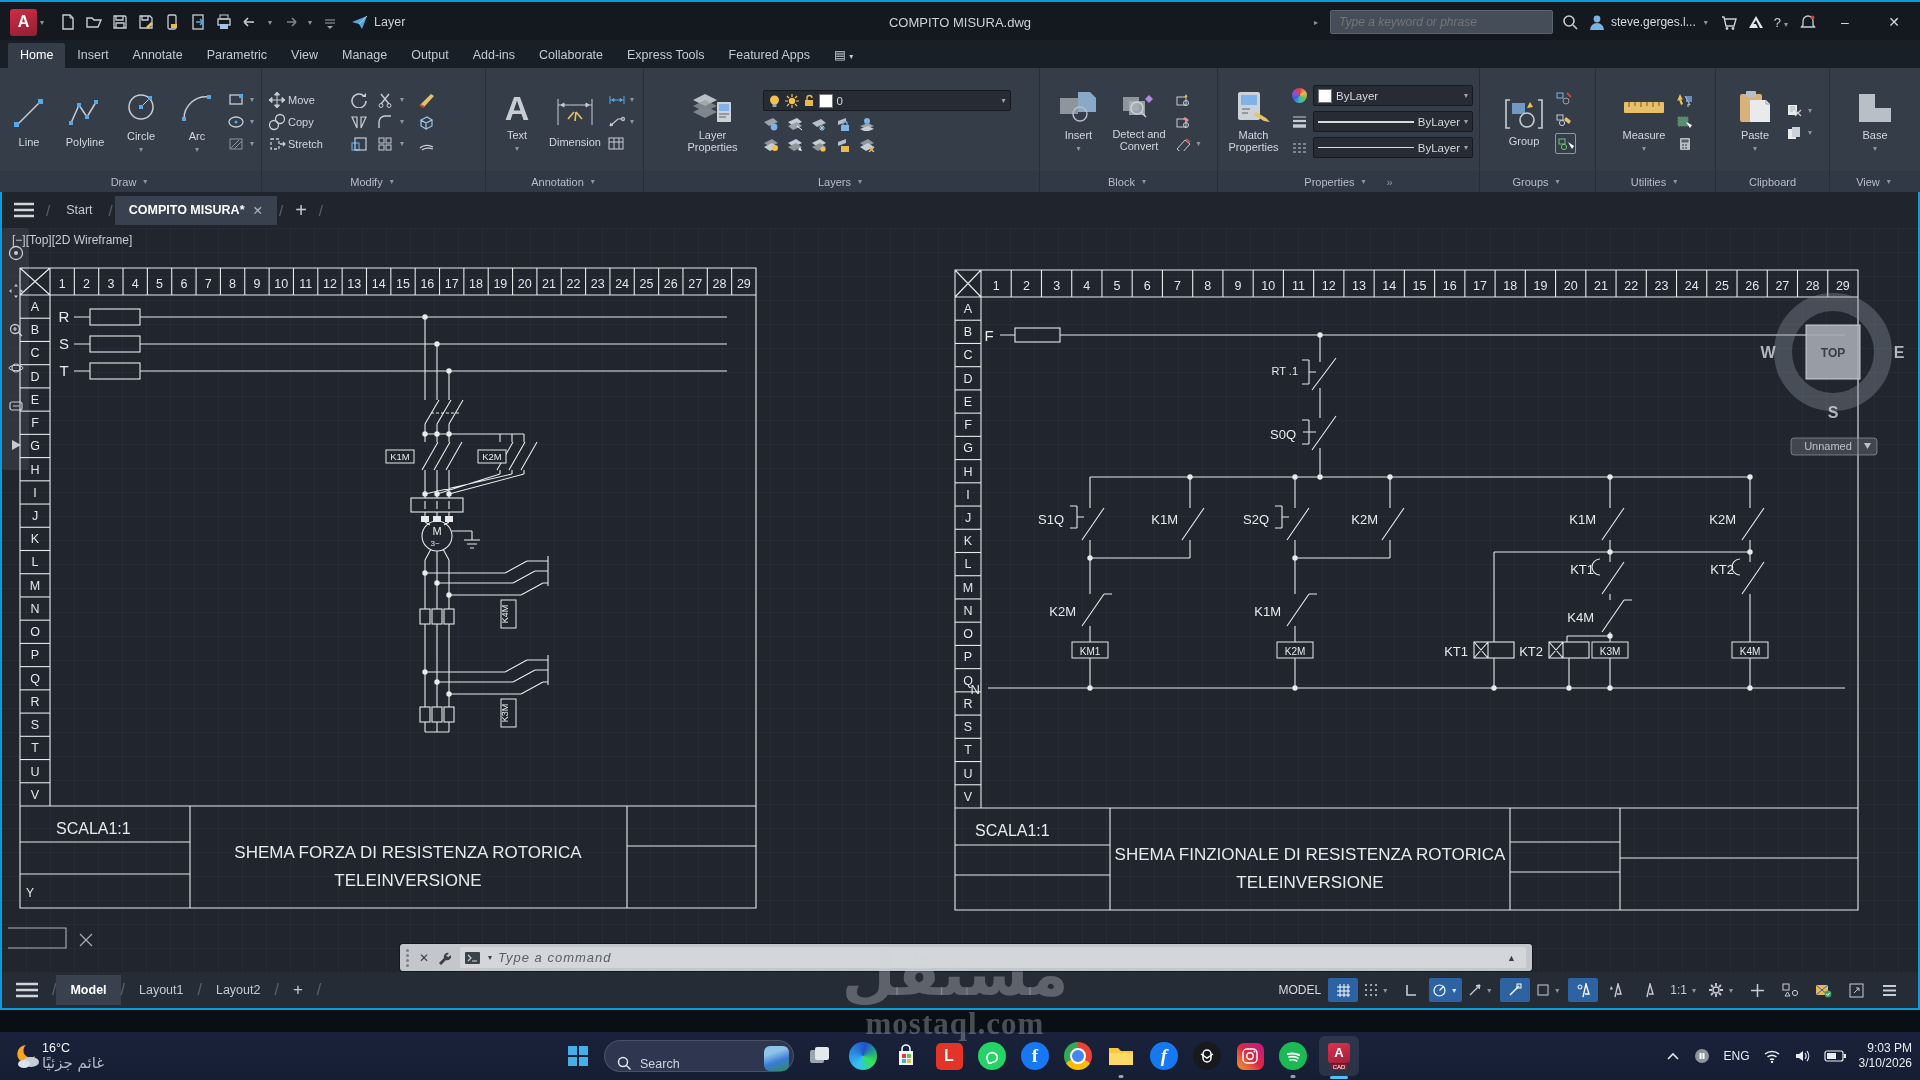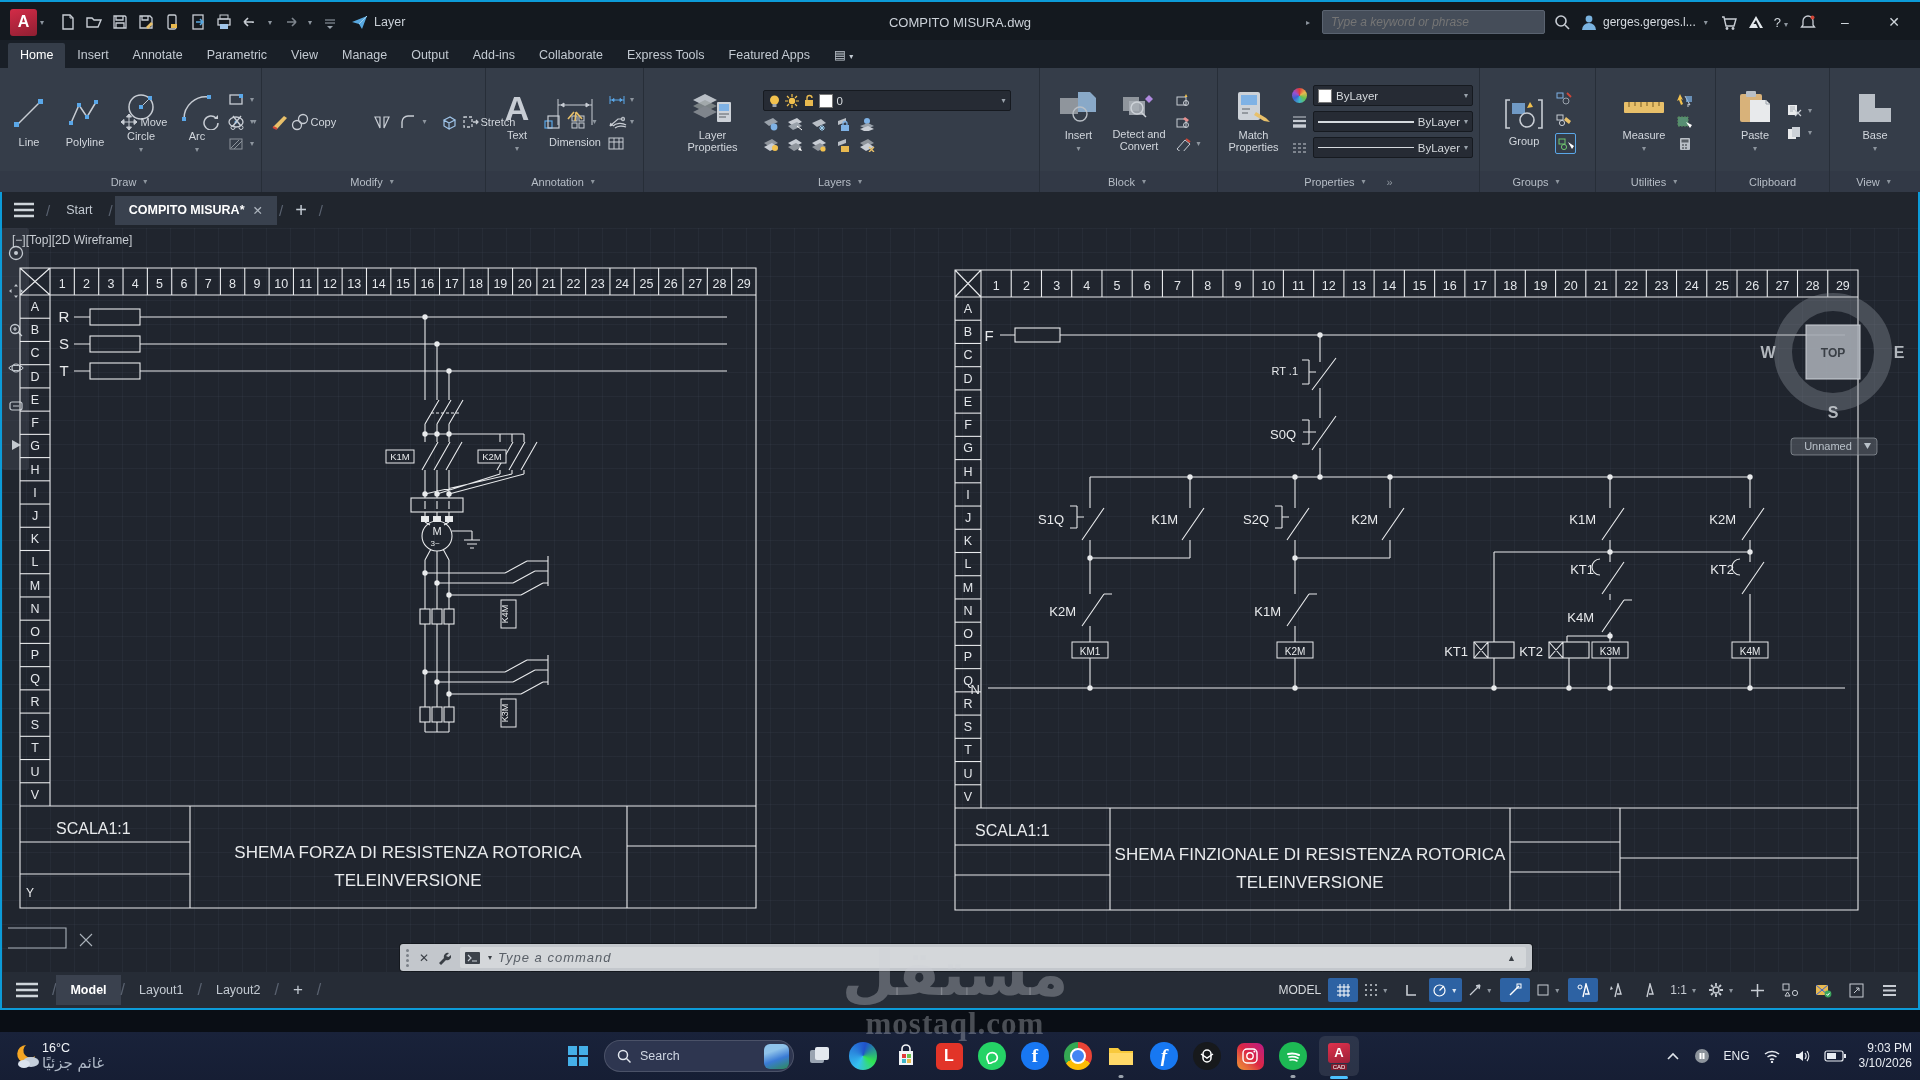--- a/index.html
+++ b/index.html
@@ -69,21 +69,21 @@
   .sicon.on{background:#2d62a3;color:#fff}
   
   #deskgap{left:0;top:1010px;width:1920px;height:22px;background:#0a0e15}
   #taskbar{left:0;top:1032px;width:1920px;height:48px;background:linear-gradient(#19223a,#161e34);display:flex;align-items:center}
   #tb-weather{display:flex;align-items:center;padding-left:12px;width:300px}
   #tb-center{position:absolute;left:0;right:0;display:flex;align-items:center;justify-content:center;gap:9px}
   .tico{width:34px;height:34px;display:flex;align-items:center;justify-content:center;position:relative}
   .tico .rundot{position:absolute;bottom:-5px;left:50%;transform:translateX(-50%);width:5px;height:3px;border-radius:2px;background:#9aa2ac}
   .circle{border-radius:50%;display:flex;align-items:center;justify-content:center;color:#fff;font-weight:bold}
   #searchpill{width:190px;height:32px;background:#2e3650;border:1px solid rgba(255,255,255,.14);border-radius:16px;
-              display:flex;align-items:center;gap:8px;padding:0 4px 0 12px;box-sizing:border-box}
+              display:flex;align-items:flex-end;gap:8px;padding:0 4px 0 12px;box-sizing:border-box}
   #tb-tray{margin-left:auto;display:flex;align-items:center;gap:13px;padding-right:8px}
   #tb-clock{text-align:right;font-size:12px;color:#e8ecf2;line-height:15px}
   
   #watermark{left:790px;top:942px;width:330px;text-align:center;z-index:60;pointer-events:none;color:rgba(205,210,216,.33)}
   #wm1{font-size:62px;font-weight:bold;font-family:"DejaVu Sans",sans-serif;line-height:64px}
   #wm2{font-size:31px;font-weight:bold;font-family:Liberation Serif, serif;letter-spacing:1px}
   .arabic{font-family:"DejaVu Sans",sans-serif}
   text{font-family:"Liberation Sans",sans-serif}
 </style>
 </head>
@@ -170,21 +170,21 @@
     <input id="tb-search" placeholder="Type a keyword or phrase" style="">
     <svg width="17" height="17">
         <circle cx="7" cy="7" r="5" fill="none" stroke="#c8cdd4" stroke-width="1.6"></circle>
         <path d="M11 11l4 4" stroke="#c8cdd4" stroke-width="1.6"></path>
       </svg>
     <div id="tb-user">
       <svg width="18" height="18">
           <circle cx="9" cy="6" r="3.4" fill="#7ab3e0"></circle>
           <path d="M2 17a7 7 0 0 1 14 0z" fill="#7ab3e0"></path>
         </svg>
-      <span>gerges.gerges.l...</span>
+      <span>steve.gerges.l...</span>
         <span class="caret">▾</span>
     </div>
     <svg width="18" height="17">
         <path d="M2 3h2l2 9h8l2-7H5" fill="none" stroke="#c8cdd4" stroke-width="1.4"></path>
         <circle cx="7" cy="14.5" r="1.4" fill="#c8cdd4"></circle>
         <circle cx="13" cy="14.5" r="1.4" fill="#c8cdd4"></circle>
       </svg>
     <svg width="18" height="16">
         <path d="M2 14L9 2l7 12h-3L9 6l-2.5 4H9l2 4z" fill="#e3e7eb"></path>
       </svg>
@@ -288,21 +288,21 @@
           </div>
       </div>
     </div>
     <div class="plabel">
         <span>Draw</span>
         <span class="caret">▾</span>
       </div>
   </div>
 
   <div class="panel" style="width:224px">
-    <div class="pbody" style="flex-direction:row;align-items:stretch;gap:4px">
+    <div class="pbody" style="flex-direction:column;align-items:stretch;gap:4px">
       <div style="display:flex;gap:10px;align-items:center">
         <div class="mini" style="width:72px">
             <svg width="18" height="18">
               <path d="M9 1v16M1 9h16M9 1l-2.5 3h5zM9 17l-2.5-3h5zM1 9l3-2.5v5zM17 9l-3-2.5v5z" fill="#c8cdd4" stroke="#c8cdd4" stroke-width="1"></path>
             </svg>
             <span class="blabel">Move</span>
           </div>
         <span class="mi">
             <svg width="18" height="16">
               <path d="M14 4a7 7 0 1 0 2 5" fill="none" stroke="#c8cdd4" stroke-width="1.5"></path>

